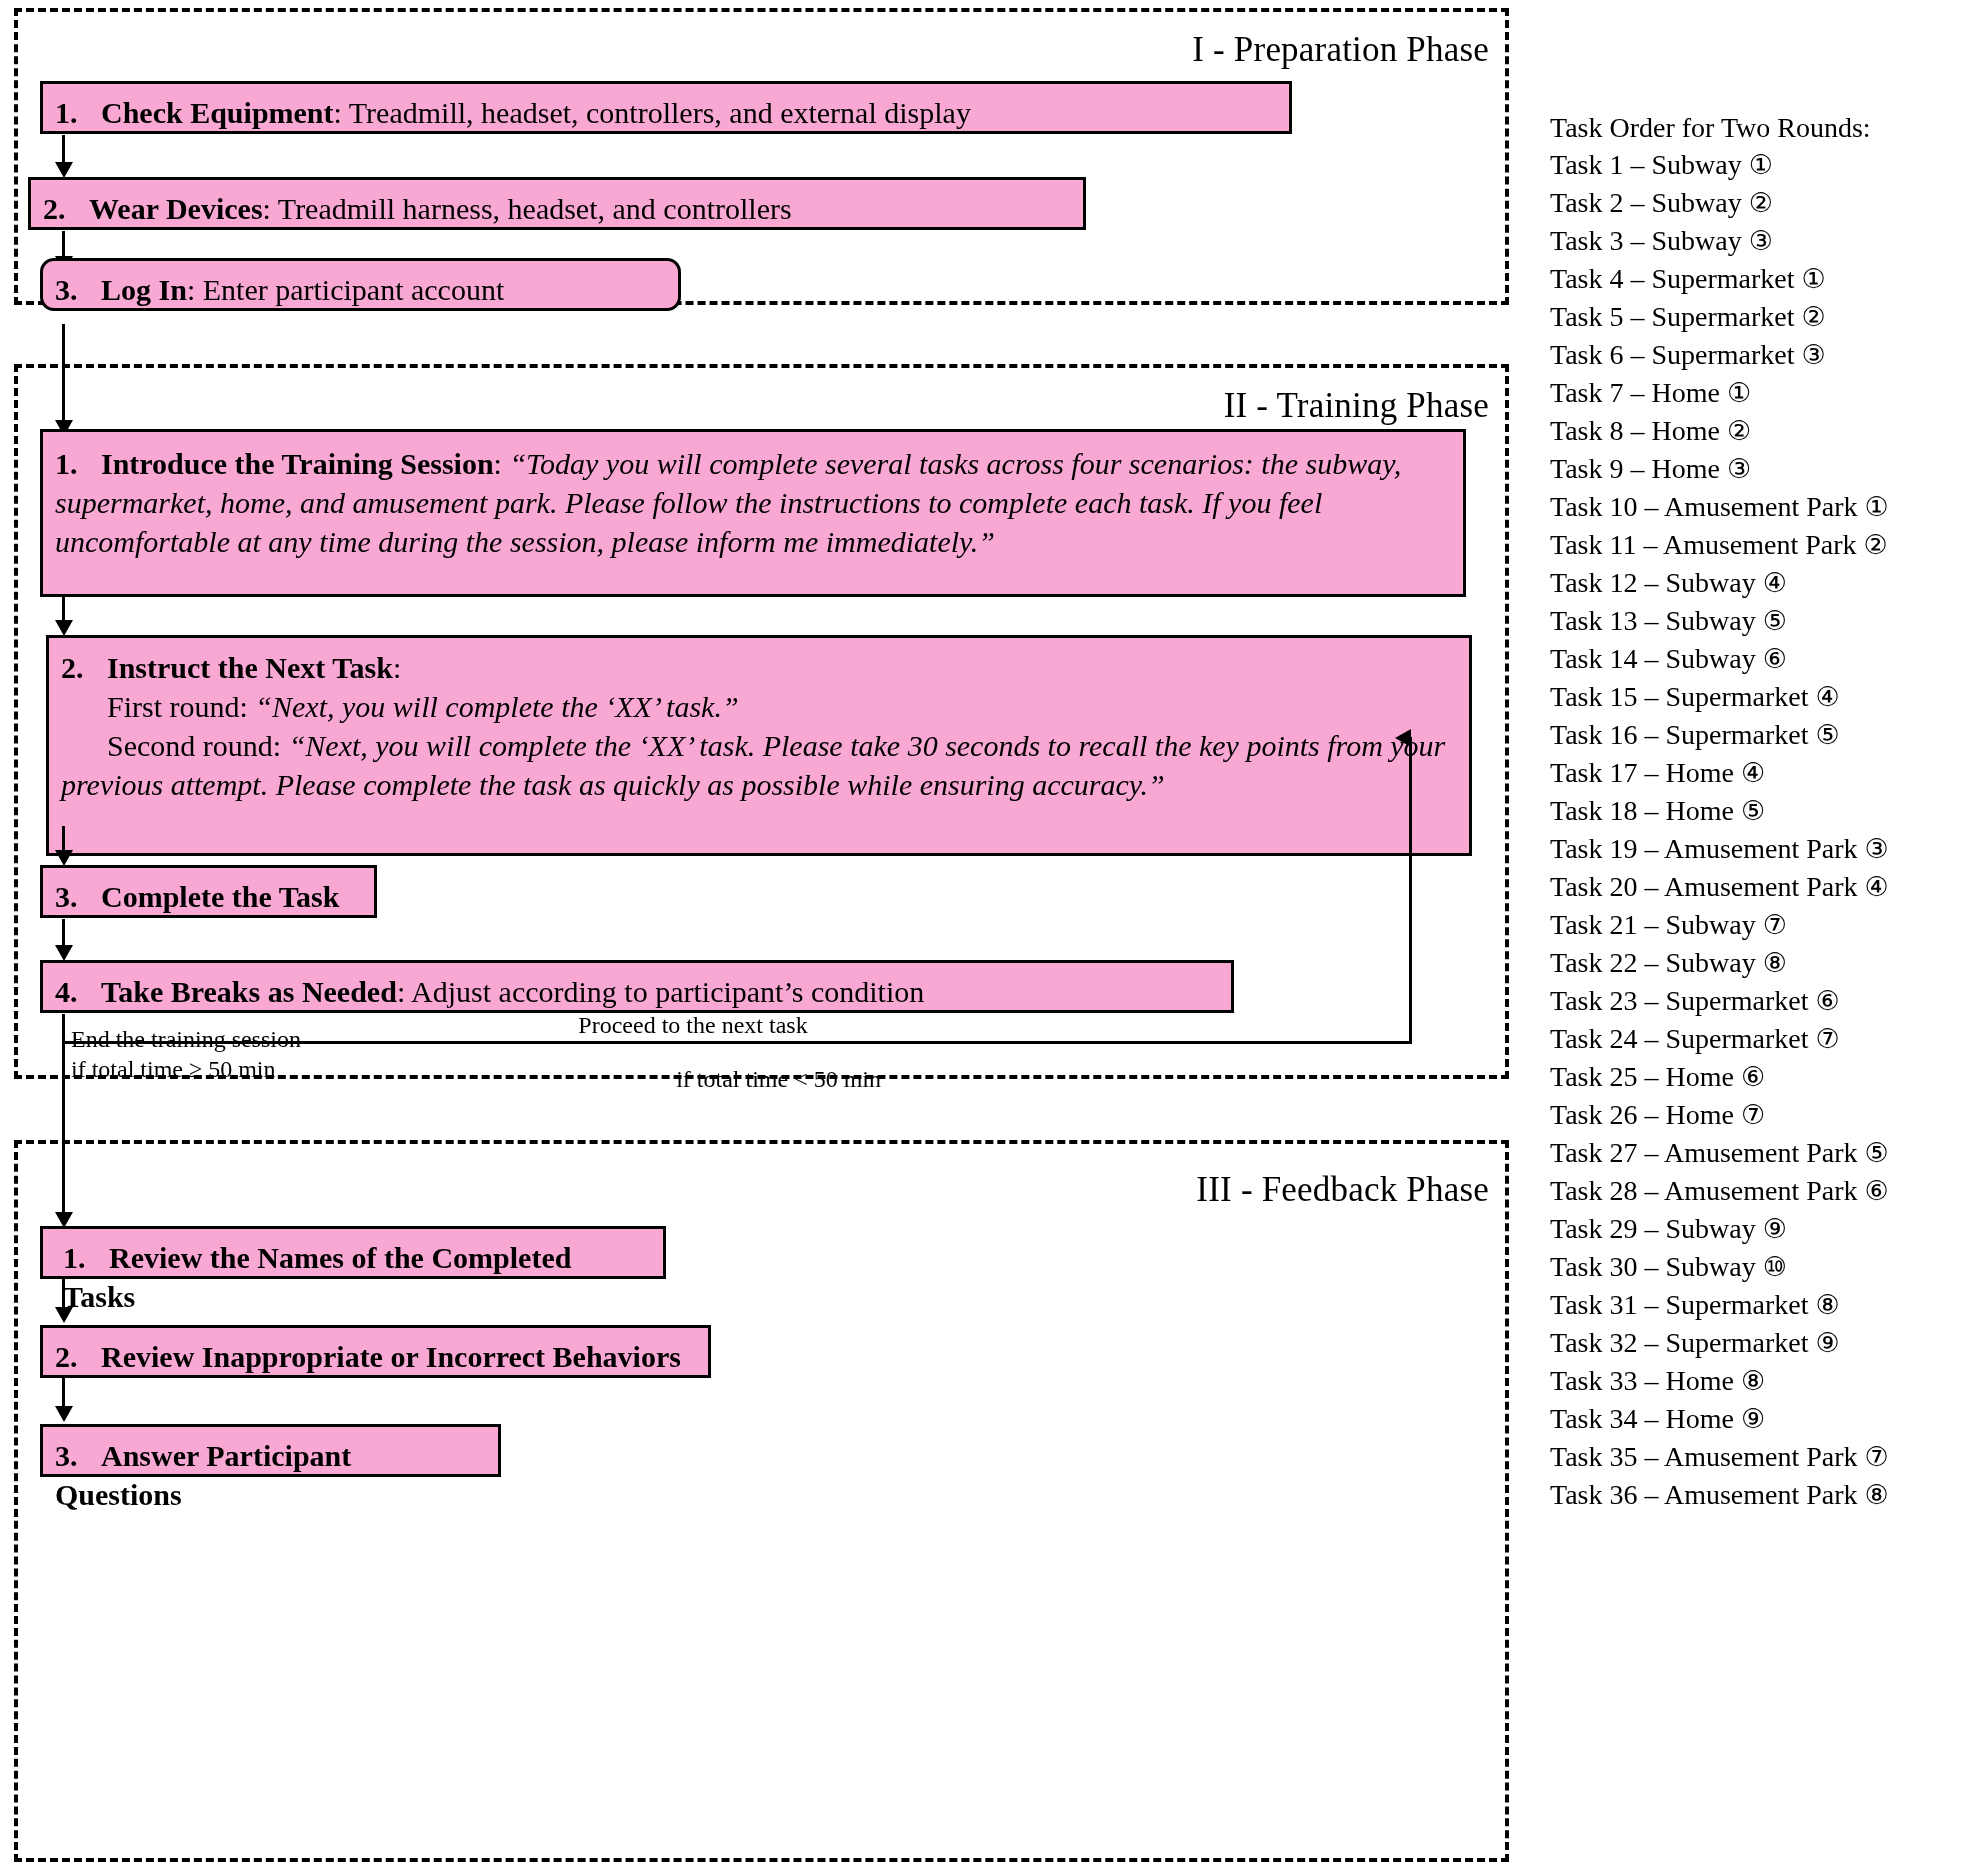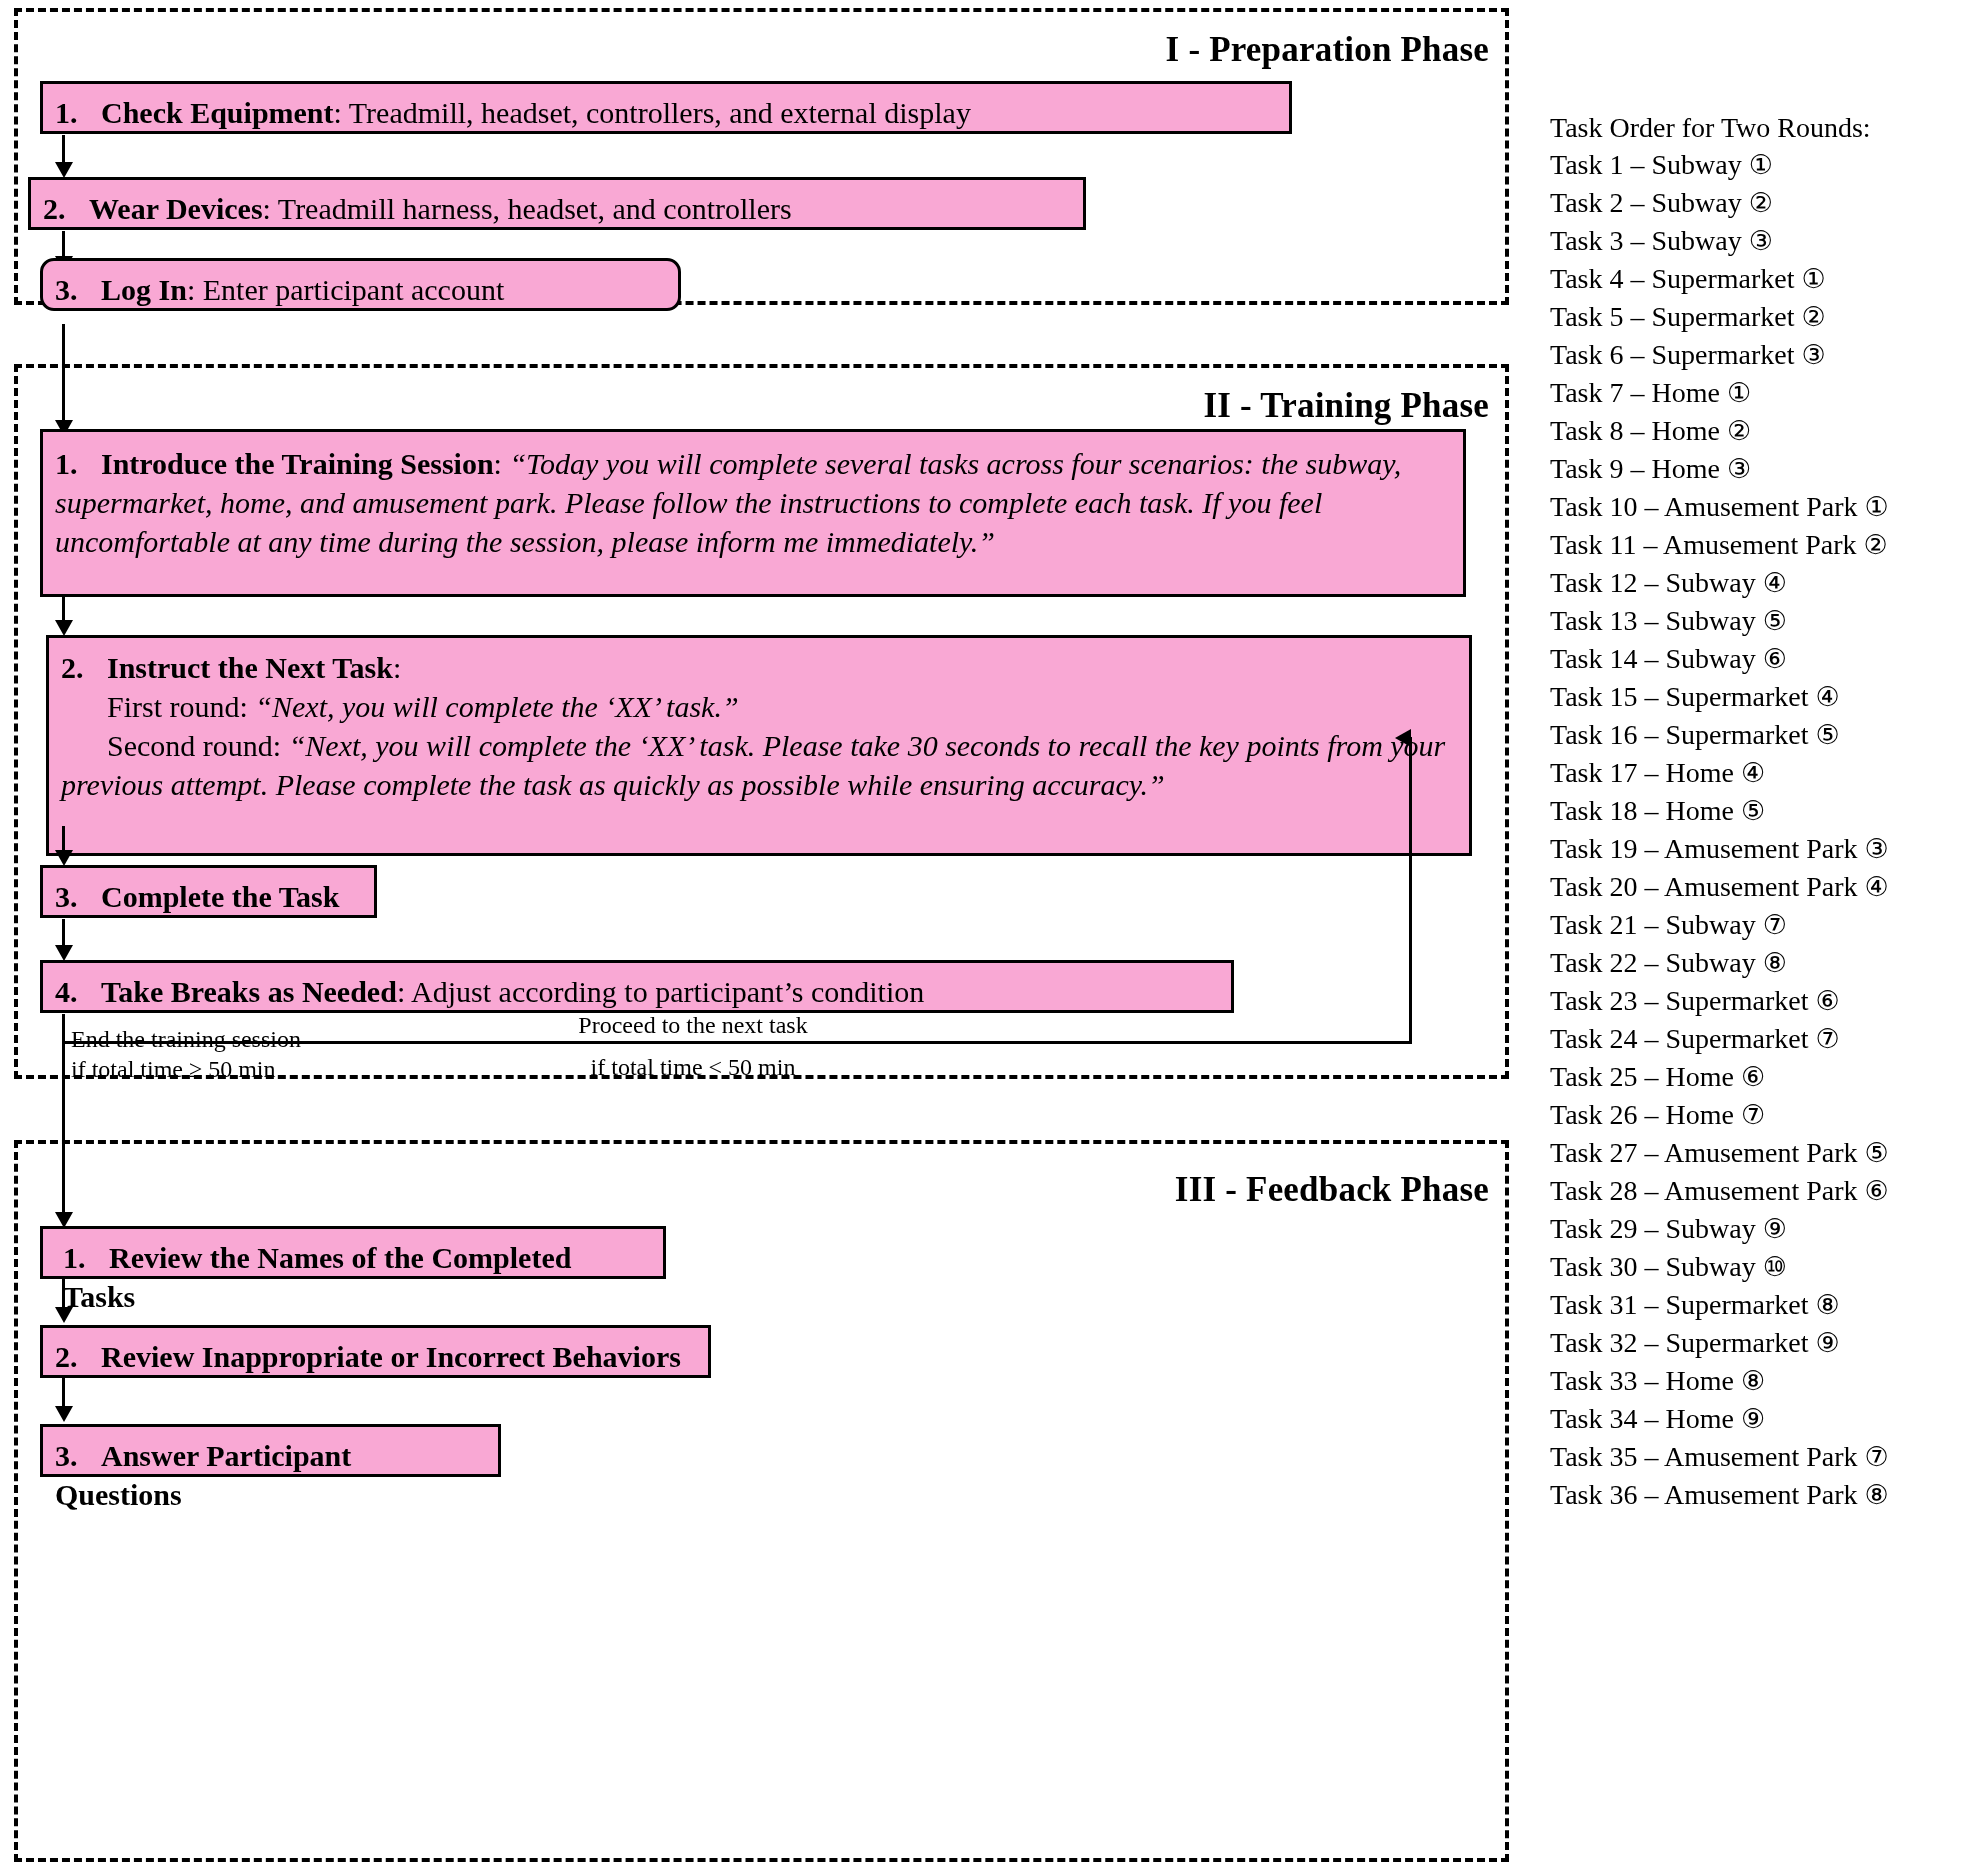--- a/index.html
+++ b/index.html
@@ -32,21 +32,21 @@
   }
 
   .phase {
     position: absolute;
     border: 4px dashed #000;
     box-sizing: border-box;
   }
   .phase-title {
     position: absolute;
     right: 16px;
-    font-weight: bold;
+    font-weight: normal;
     font-size: 35px;
     letter-spacing: 0.2px;
     white-space: nowrap;
   }
 
   .node {
     position: absolute;
     border: 3px solid #000;
     box-sizing: border-box;
     background: #f9a8d4;
@@ -184,21 +184,21 @@
     </div>
 
     <div class="vline" style="left:48px; top:1006px; height:61px;"></div>
     <div class="hline" style="left:48px; top:1033px; width:1350px;"></div>
     <div class="vline" style="left:1395px; top:729px; height:307px;"></div>
     <div class="hline" style="left:1459px; top:729px; width:0px;"></div>
     <div class="arrow-left" style="left:1381px; top:721px;"></div>
 
     <div class="edge-label center" style="left:491px; top:1002px; width:376px;">
       <div>Proceed to the next task</div>
-      <div style="margin-top:12px;">if total time &lt; 50 min</div>
+      <div style="margin-top:24px;text-align:right;">if total time &lt; 50 min</div>
     </div>
 
     <div class="vline" style="left:48px; top:1067px; height:149px;"></div>
     <div class="arrow-down" style="left:41px; top:1204px;"></div>
 
     <div class="edge-label" style="left:57px; top:1016px;">
       <div>End the training session</div>
       <div>if total time ≥ 50 min</div>
     </div>
 

